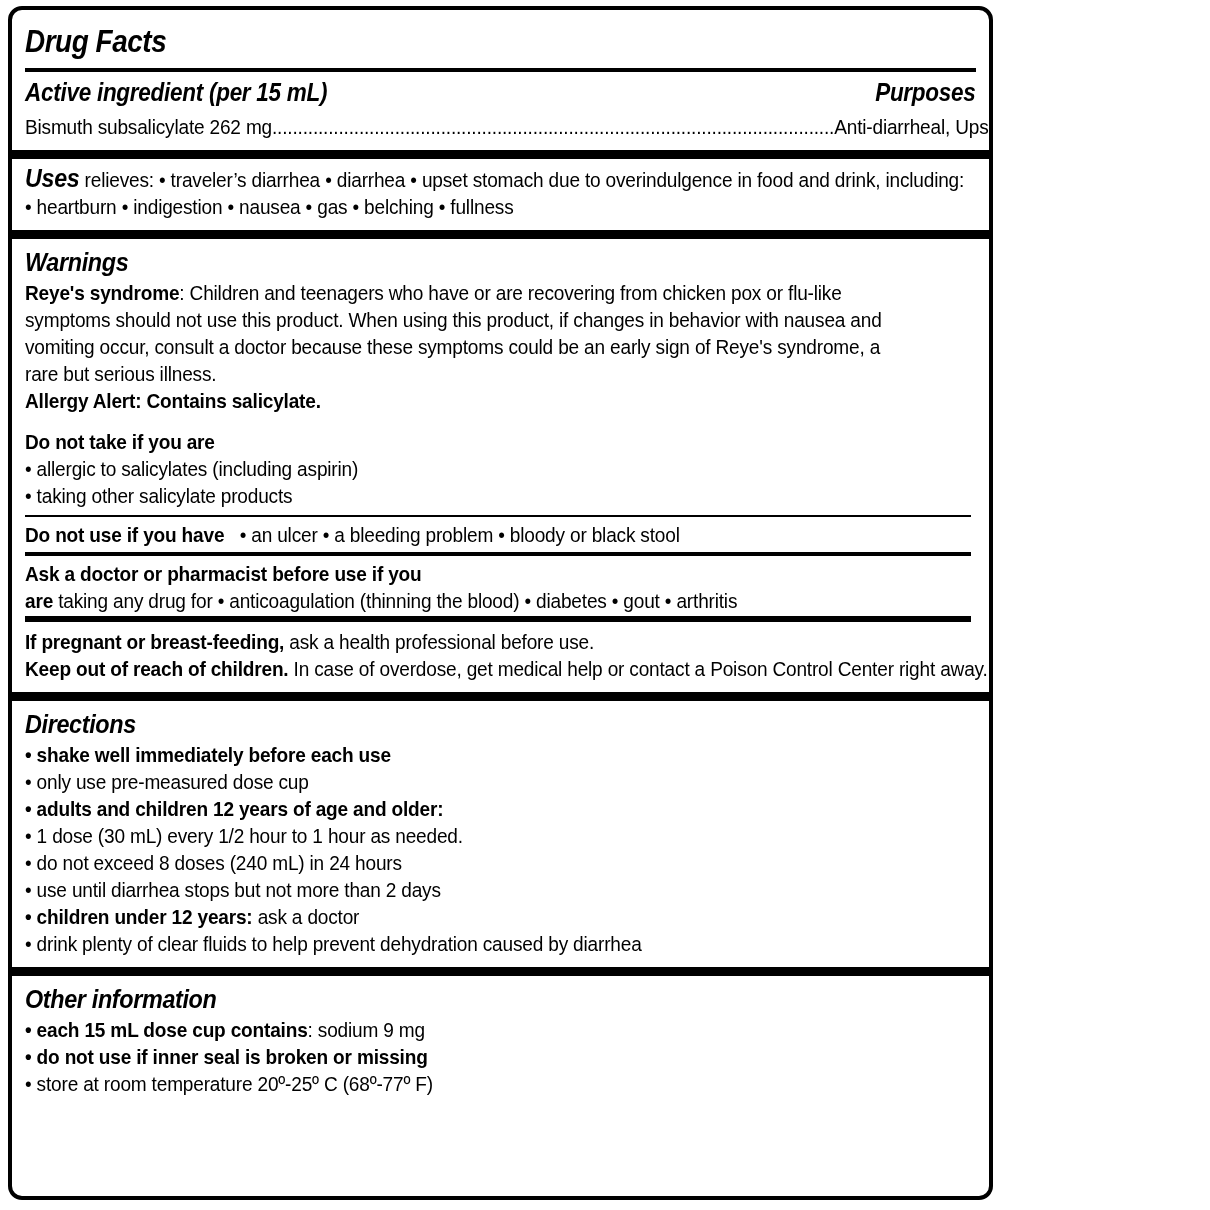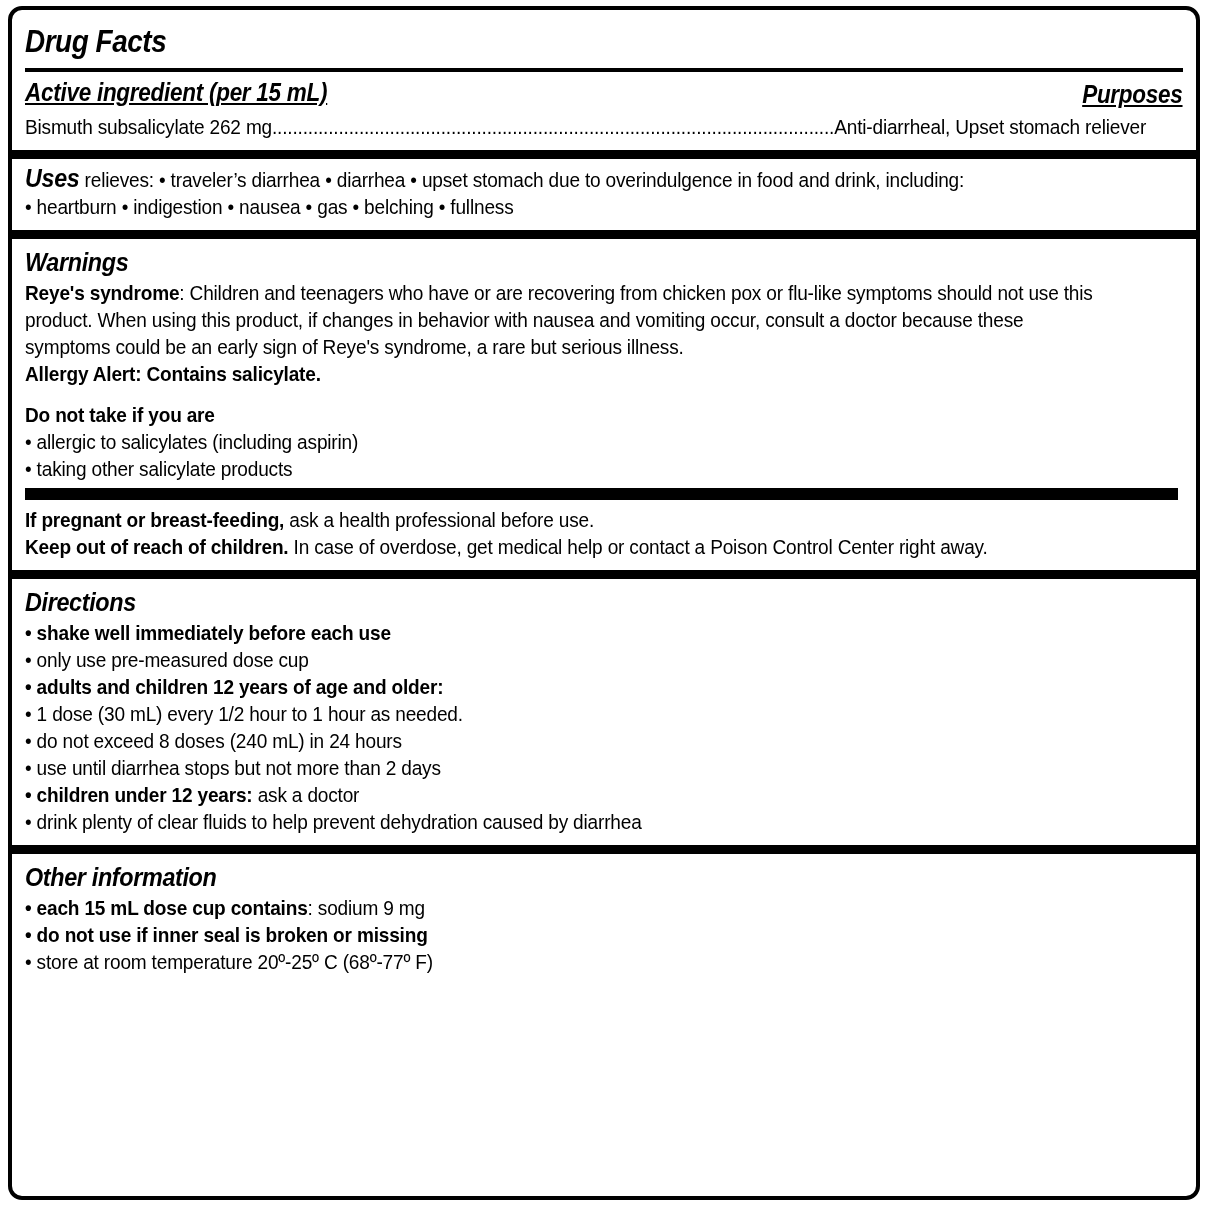--- a/index.html
+++ b/index.html
@@ -13,21 +13,21 @@
     font-family: "Liberation Sans", "DejaVu Sans", sans-serif;
     color: #000000;
     -webkit-font-smoothing: antialiased;
   }
 
   
   #label {
     position: absolute;
     left: 8px;
     top: 6px;
-    width: 1192px;
+    width: 985px;
     height: 1194px;
     box-sizing: border-box;
     border: 4px solid #000;
     border-radius: 14px;
     background: #fff;
     overflow: hidden;
   }
 
   
   .rule-hair {
@@ -102,22 +102,21 @@
   .inline-head {
     font-size: 25px;
     font-weight: bold;
     font-style: italic;
     letter-spacing: -0.3px;
   }
 
   .row-flex {
     display: flex;
     justify-content: space-between;
-    align-items: flex-end;
-    text-decoration: underline;
+    align-items: center;
   }
 
   .blk { padding: 0 13px; }
 
   .gap2 { height: 2px; }
   .gap4 { height: 4px; }
   .gap6 { height: 6px; }
   .gap8 { height: 8px; }
   .gap10 { height: 10px; }
   .gap12 { height: 12px; }
@@ -161,24 +160,35 @@
     <div class="t wrapok" style="max-width:1160px;"><span class="b">Reye's syndrome</span><span>: Children and teenagers who have or are recovering from chicken pox or flu-like symptoms should not use this product. When using this product, if changes in behavior with nausea and vomiting occur, consult a doctor because these symptoms could be an early sign of Reye's syndrome, a rare but serious illness.</span></div>
     <div class="t b">Allergy Alert: Contains salicylate.</div>
     <div class="gap14"></div>
     <div class="t b">Do not take if you are</div>
     <div class="t">• allergic to salicylates (including aspirin)</div>
     <div class="t">• taking other salicylate products</div>
     <div class="gap6"></div>
   </div>
 
   <div class="rule-hair short"></div>
-
-  <div class="rule-hair short"></div>
-
-  <div class="rule-hair short"></div>
+  <div class="blk">
+    <div class="gap4"></div>
+    <div class="t"><span class="b">Do not use if you have</span>&nbsp; &nbsp;<span>• an ulcer • a bleeding problem • bloody or black stool</span></div>
+    <div class="gap4"></div>
+  </div>
+
+  <div class="rule-hair short"></div>
+
+  <div class="rule-hair short"></div>
+  <div class="blk">
+    <div class="gap4"></div>
+    <div class="t b">Ask a doctor or pharmacist before use if you</div>
+    <div class="t"><span class="b">are</span><span> taking any drug for  • anticoagulation (thinning the blood)  • diabetes   • gout • arthritis</span></div>
+    <div class="gap2"></div>
+  </div>
 
   <div class="rule-hair short"></div>
 
   <div class="rule-hair short"></div>
 
   <div class="rule-hair short"></div>
   <div class="blk">
     <div class="gap6"></div>
     <div class="t"><span class="b">If pregnant or breast-feeding,</span><span> ask a health professional before use.</span></div>
     <div class="t"><span class="b">Keep out of reach of children.</span><span> In case of overdose, get medical help or contact a Poison Control Center right away.</span></div>

